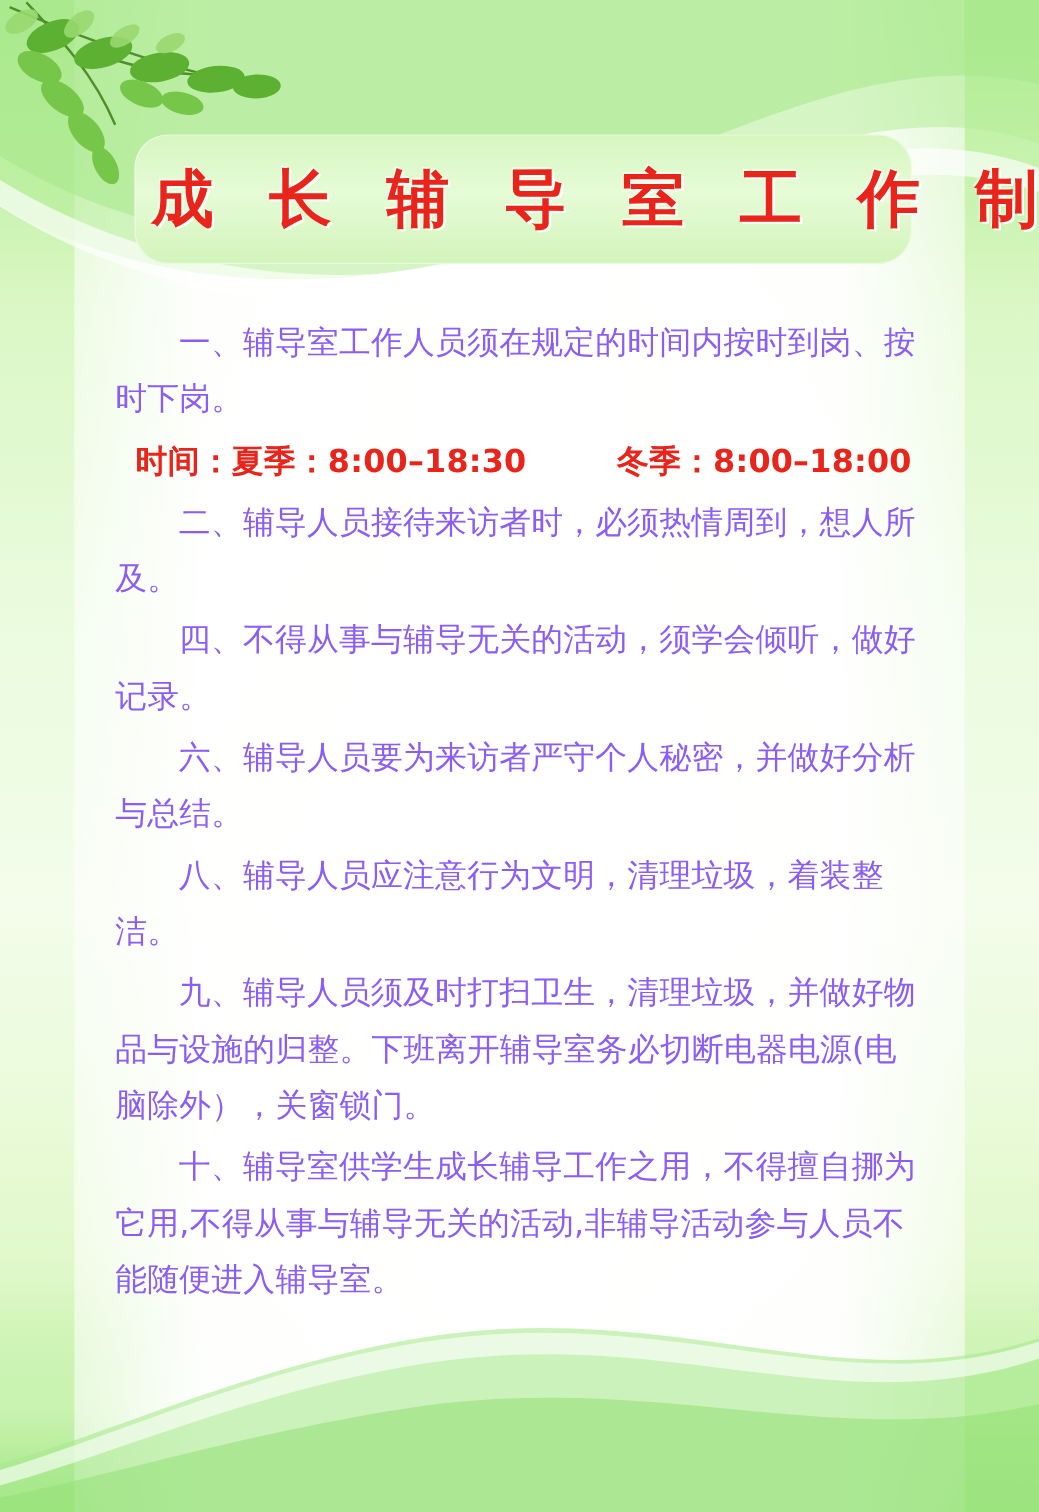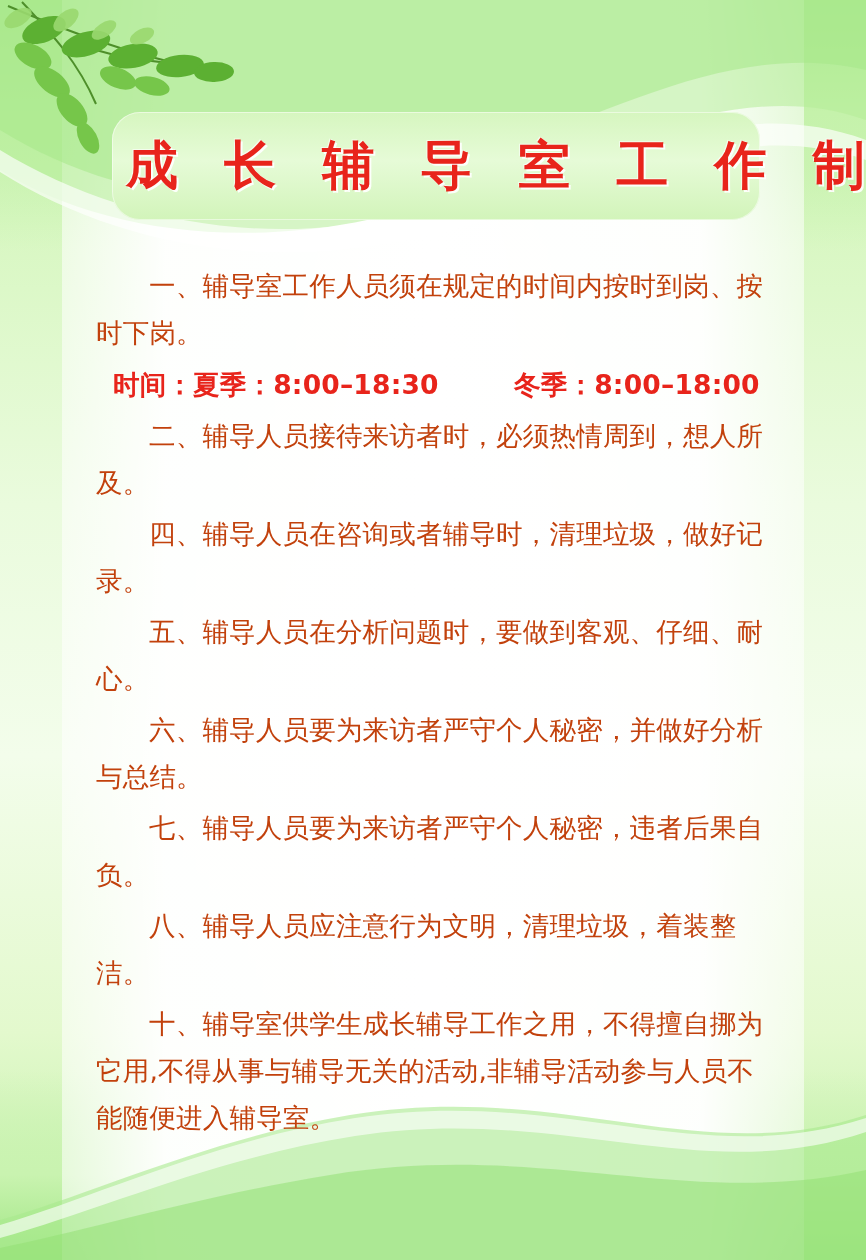--- a/index.html
+++ b/index.html
@@ -93,21 +93,21 @@
   .content {
     position: absolute;
     left: 96px;
     top: 262px;
     width: 668px;
   }
   .para {
     font-family: "DejaVu Sans", "Liberation Sans", sans-serif;
     font-size: 26.5px;
     line-height: 47px;
-    color: #c2410c;
+    color: #8b5cf6;
     margin: 0 0 4px 0;
     text-indent: 2em;
     letter-spacing: 0.2px;
     font-weight: 500;
   }
   .hours {
     font-family: "DejaVu Sans", "Liberation Sans", sans-serif;
     font-size: 26.5px;
     line-height: 50px;
     color: #e8241b;
@@ -169,21 +169,20 @@
   </svg>
 
   <div class="title-plate">
     <div class="title-text">成 长 辅 导 室 工 作 制 度</div>
   </div>
 
   <div class="content">
     <p class="para">一、辅导室工作人员须在规定的时间内按时到岗、按时下岗。</p>
     <p class="hours">时间：夏季：8:00–18:30        冬季：8:00–18:00</p>
     <p class="para">二、辅导人员接待来访者时，必须热情周到，想人所及。</p>
-    <p class="para">四、辅导人员在咨询或者辅导时，清理垃圾，做好记录。</p>
-    <p class="para">五、辅导人员在分析问题时，要做到客观、仔细、耐心。</p>
+    <p class="para">四、不得从事与辅导无关的活动，须学会倾听，做好记录。</p>
     <p class="para">六、辅导人员要为来访者严守个人秘密，并做好分析与总结。</p>
-    <p class="para">七、辅导人员要为来访者严守个人秘密，违者后果自负。</p>
     <p class="para">八、辅导人员应注意行为文明，清理垃圾，着装整洁。</p>
+    <p class="para">九、辅导人员须及时打扫卫生，清理垃圾，并做好物品与设施的归整。下班离开辅导室务必切断电器电源(电脑除外），关窗锁门。</p>
     <p class="para">十、辅导室供学生成长辅导工作之用，不得擅自挪为它用,不得从事与辅导无关的活动,非辅导活动参与人员不能随便进入辅导室。</p>
   </div>
 
 </div>
 
 </body></html>

